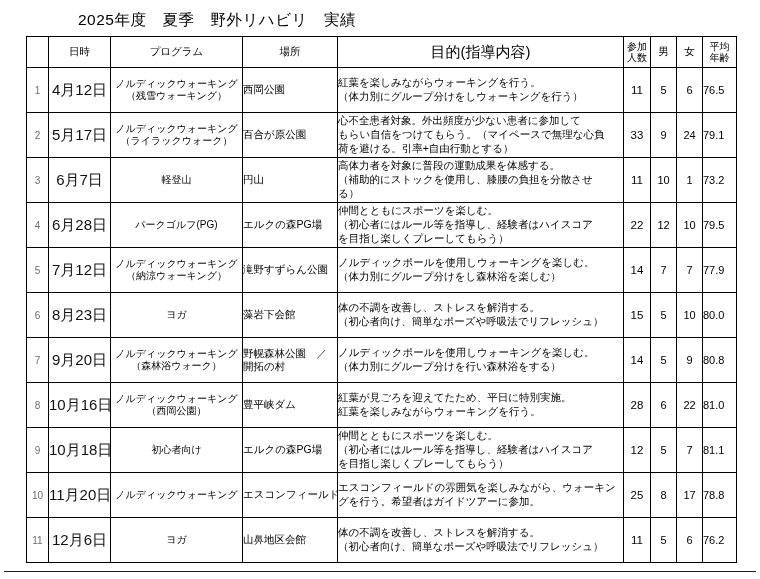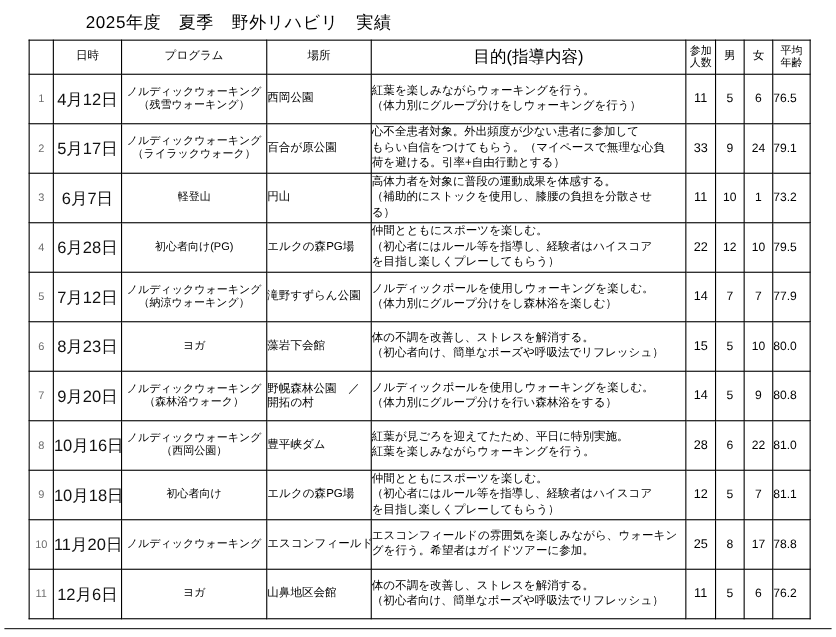--- a/index.html
+++ b/index.html
@@ -260,21 +260,21 @@
         </td>
       </tr>
       <tr>
         <td class="cell-no">
           <span class="line-1">4</span>
         </td>
         <td class="cell-date">
           <span class="line-1">6月28日</span>
         </td>
         <td class="cell-prog">
-          <span class="line-1">初心者向け(PG)</span>
+          <span class="line-1">パークゴルフ(PG)</span>
         </td>
         <td class="cell-place">
           <span class="line-1">エルクの森PG場</span>
         </td>
         <td class="cell-purpose">
           <span class="line-1">仲間とともにスポーツを楽しむ。</span>
           <span class="line-2">（初心者にはルール等を指導し、経験者はハイスコア</span>
           <span class="line-3">を目指し楽しくプレーしてもらう）</span>
         </td>
         <td class="cell-count">

